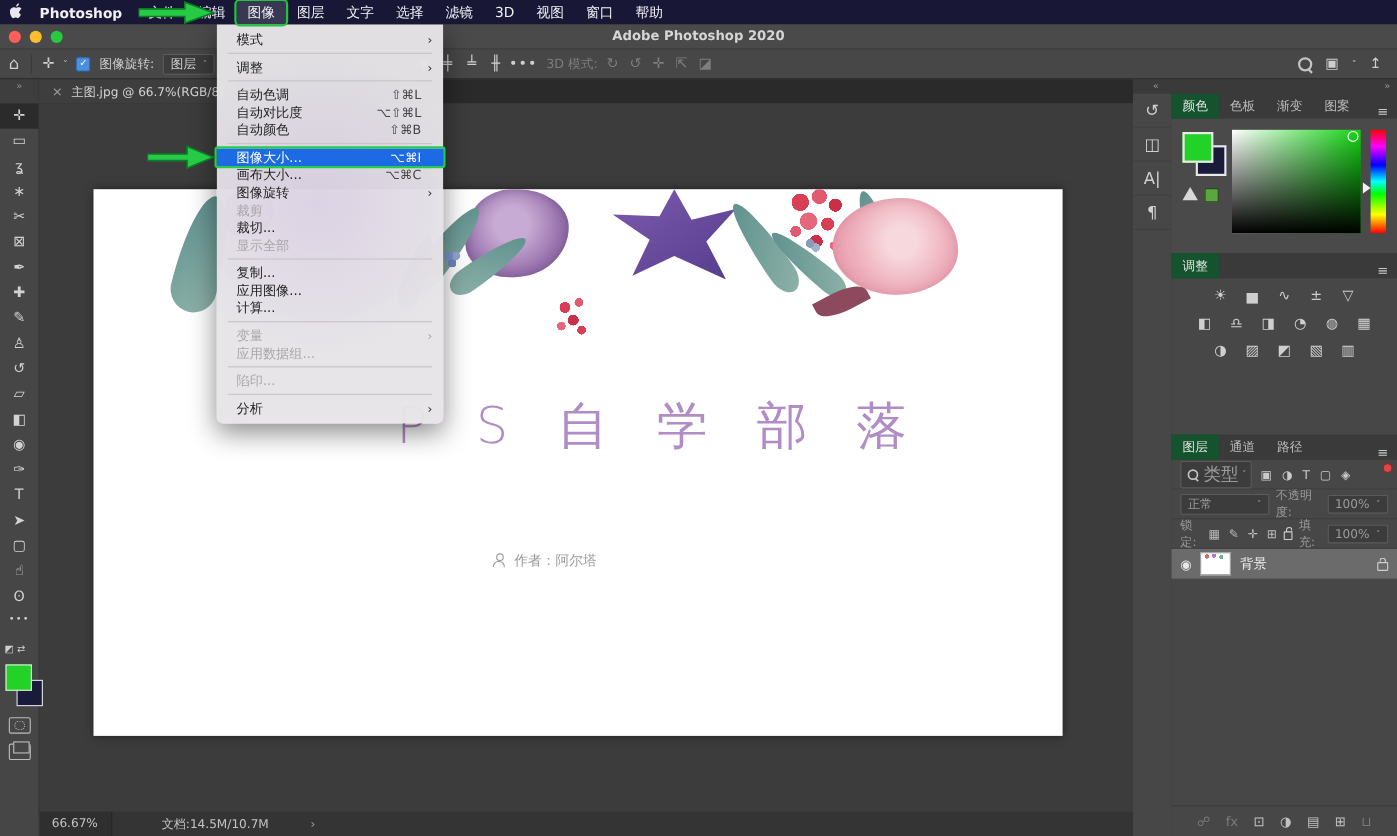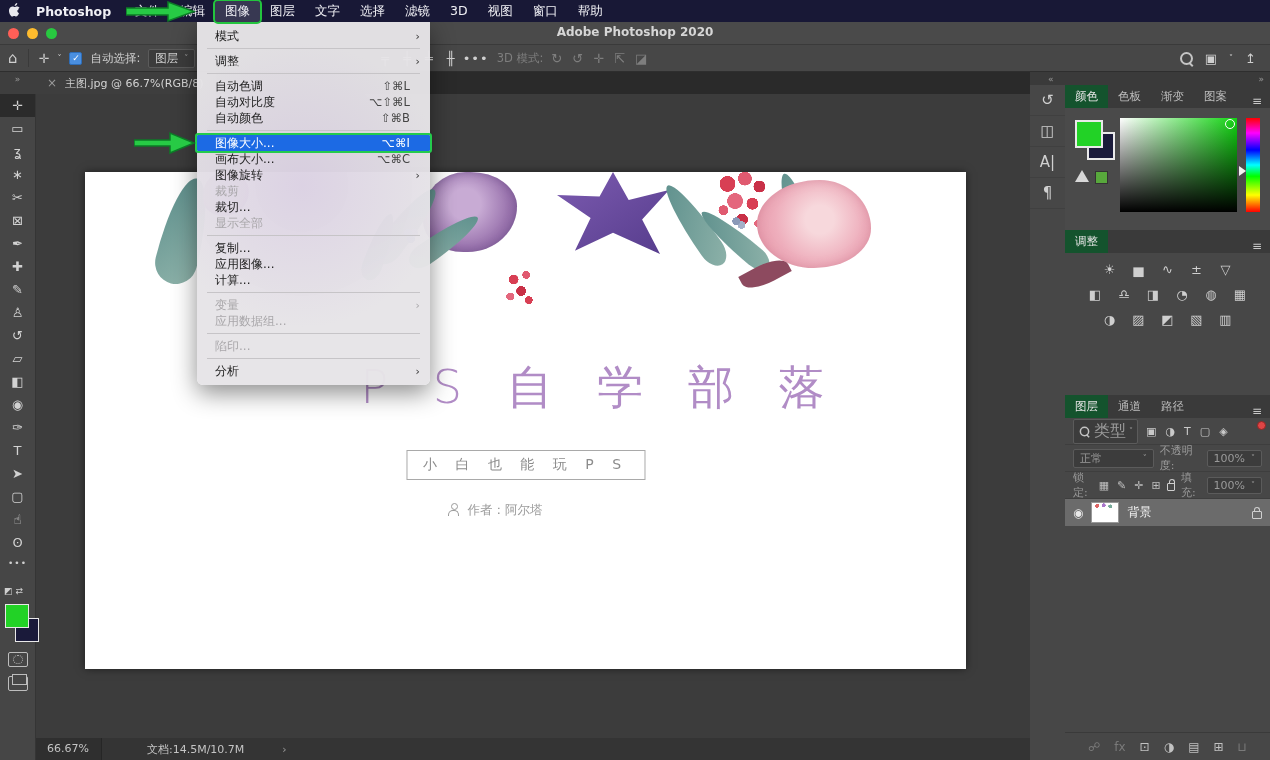--- a/index.html
+++ b/index.html
@@ -67,21 +67,21 @@
              color:#b18cc6;letter-spacing:15px}
   .doc-subbox{position:absolute;left:50%;top:278px;transform:translateX(-50%);border:1px solid #a9a9a9;
               padding:5px 16px;font-size:14px;color:#8c8c8c;letter-spacing:7px;white-space:nowrap}
   .doc-author{position:absolute;left:0;top:330px;width:821px;text-align:center;font-size:12.5px;color:#9a9a9a}
   .person{display:inline-block;width:9px;height:9px;position:relative;margin-right:10px}
   .person::before{content:"";position:absolute;left:2px;top:-2px;width:5px;height:5px;border:1px solid #9a9a9a;border-radius:50%}
   .person::after{content:"";position:absolute;left:-1px;top:5px;width:9px;height:5px;border:1px solid #9a9a9a;
                  border-bottom:none;border-radius:5px 5px 0 0}
 
   
-  .menu{left:197px;top:22px;width:233px;background:rgba(230,228,231,.97);z-index:50;padding:6px 0 6px 0;
+  .menu{left:197px;top:22px;width:206px;background:rgba(230,228,231,.97);z-index:50;padding:6px 0 6px 0;
         border-radius:0 0 6px 6px;box-shadow:0 8px 24px rgba(0,0,0,.45);color:#1d1d1d;font-size:12px;
         background-image:radial-gradient(circle at 45% 45%,rgba(190,160,215,.28),rgba(0,0,0,0) 60%)}
   .mrow{height:16px;display:flex;align-items:center;padding:0 10px 0 18px;position:relative}
   .mrow .mlabel{flex:1;white-space:nowrap}
   .mrow .mshort{color:#444;margin-right:2px;font-size:11.5px}
   .mrow .marrow{color:#333;font-size:11px;width:8px;text-align:right}
   .mrow.dis .mlabel,.mrow.dis .mshort,.mrow.dis .marrow{color:#a9a7aa}
   .mrow.hl{background:#1c6ae4;outline:2px solid #24cb4d;border-radius:1px}
   .mrow.hl .mlabel,.mrow.hl .mshort{color:#fff}
   .mrow.sep{height:1px;background:#c6c4c7;margin:4px 10px;padding:0}
@@ -218,21 +218,21 @@
   </div>
   <div class="title-text">Adobe Photoshop 2020</div>
 </div>
 
 <div class="abs optionsbar">
   <span class="obicon" style="font-size:15px">⌂</span>
   <span class="vdiv"></span>
   <span class="obicon">✛</span>
   <span class="obicon" style="font-size:8px">˅</span>
   <span class="chk">✓</span>
-  <span>自动选择:</span>
+  <span>图像旋转:</span>
   <span class="dd">
     <span>图层</span>
     <span class="car">˅</span>
   </span>
   <span class="sp185"></span>
   <div style="display:flex;gap:14px">
 
   <span class="obicon"><span>╤</span></span>
       <span class="obicon"><span>╪</span></span>
       <span class="obicon"><span>╧</span></span>
@@ -372,21 +372,20 @@
       <div class="leaf" style="left:598px;top:5px;width:24px;height:96px;transform:rotate(-35deg)"></div>
       <div class="leaf" style="left:640px;top:25px;width:20px;height:86px;transform:rotate(-50deg)"></div>
       <div class="leaf" style="left:700px;top:0;width:22px;height:76px;transform:rotate(-18deg)"></div>
       <div class="blob" style="left:672px;top:8px;width:114px;height:88px;background:radial-gradient(circle at 55% 45%,#f7d8dc 0 18%,#eeaebc 56%,#e58fa3);border-radius:55% 45% 50% 50%/50% 55% 45% 50%;box-shadow:inset 0 0 10px rgba(200,120,140,.5)"></div>
       <div class="blob" style="left:655px;top:92px;width:50px;height:20px;background:#8d4a5f;border-radius:0 60% 0 60%;transform:rotate(-28deg)"></div>
       <div class="blob" style="left:416px;top:96px;width:42px;height:46px;background:radial-gradient(circle 5px at 30% 25%,#d83f54 97%,transparent),radial-gradient(circle 4px at 60% 15%,#e05a70 97%,transparent),radial-gradient(circle 5px at 48% 50%,#c93047 97%,transparent),radial-gradient(circle 4px at 22% 62%,#e4677d 97%,transparent),radial-gradient(circle 4px at 66% 70%,#d83f54 97%,transparent)"></div>
       <div class="blob" style="left:318px;top:56px;width:16px;height:16px;background:radial-gradient(circle 4px at 30% 30%,#7d93cc 97%,transparent),radial-gradient(circle 4px at 70% 30%,#93a7d6 97%,transparent),radial-gradient(circle 4px at 50% 70%,#6f86c2 97%,transparent)"></div>
       <div class="blob" style="left:646px;top:44px;width:15px;height:15px;background:radial-gradient(circle 4px at 35% 35%,#8b9ab8 97%,transparent),radial-gradient(circle 4px at 70% 60%,#a3b0c8 97%,transparent)"></div>
     </div>
     <div class="doc-title">P S 自 学 部 落</div>
-    <div class="doc-subbox">小 白 也 能 玩 P S</div>
     <div class="doc-author"><span class="person"></span><span>作者：阿尔塔</span></div>
   </div>
 </div>
 
 <div class="abs menu">
   <div>
 
       <div class="mrow">
         <span class="mlabel">模式</span>
         <span class="mshort"></span>

